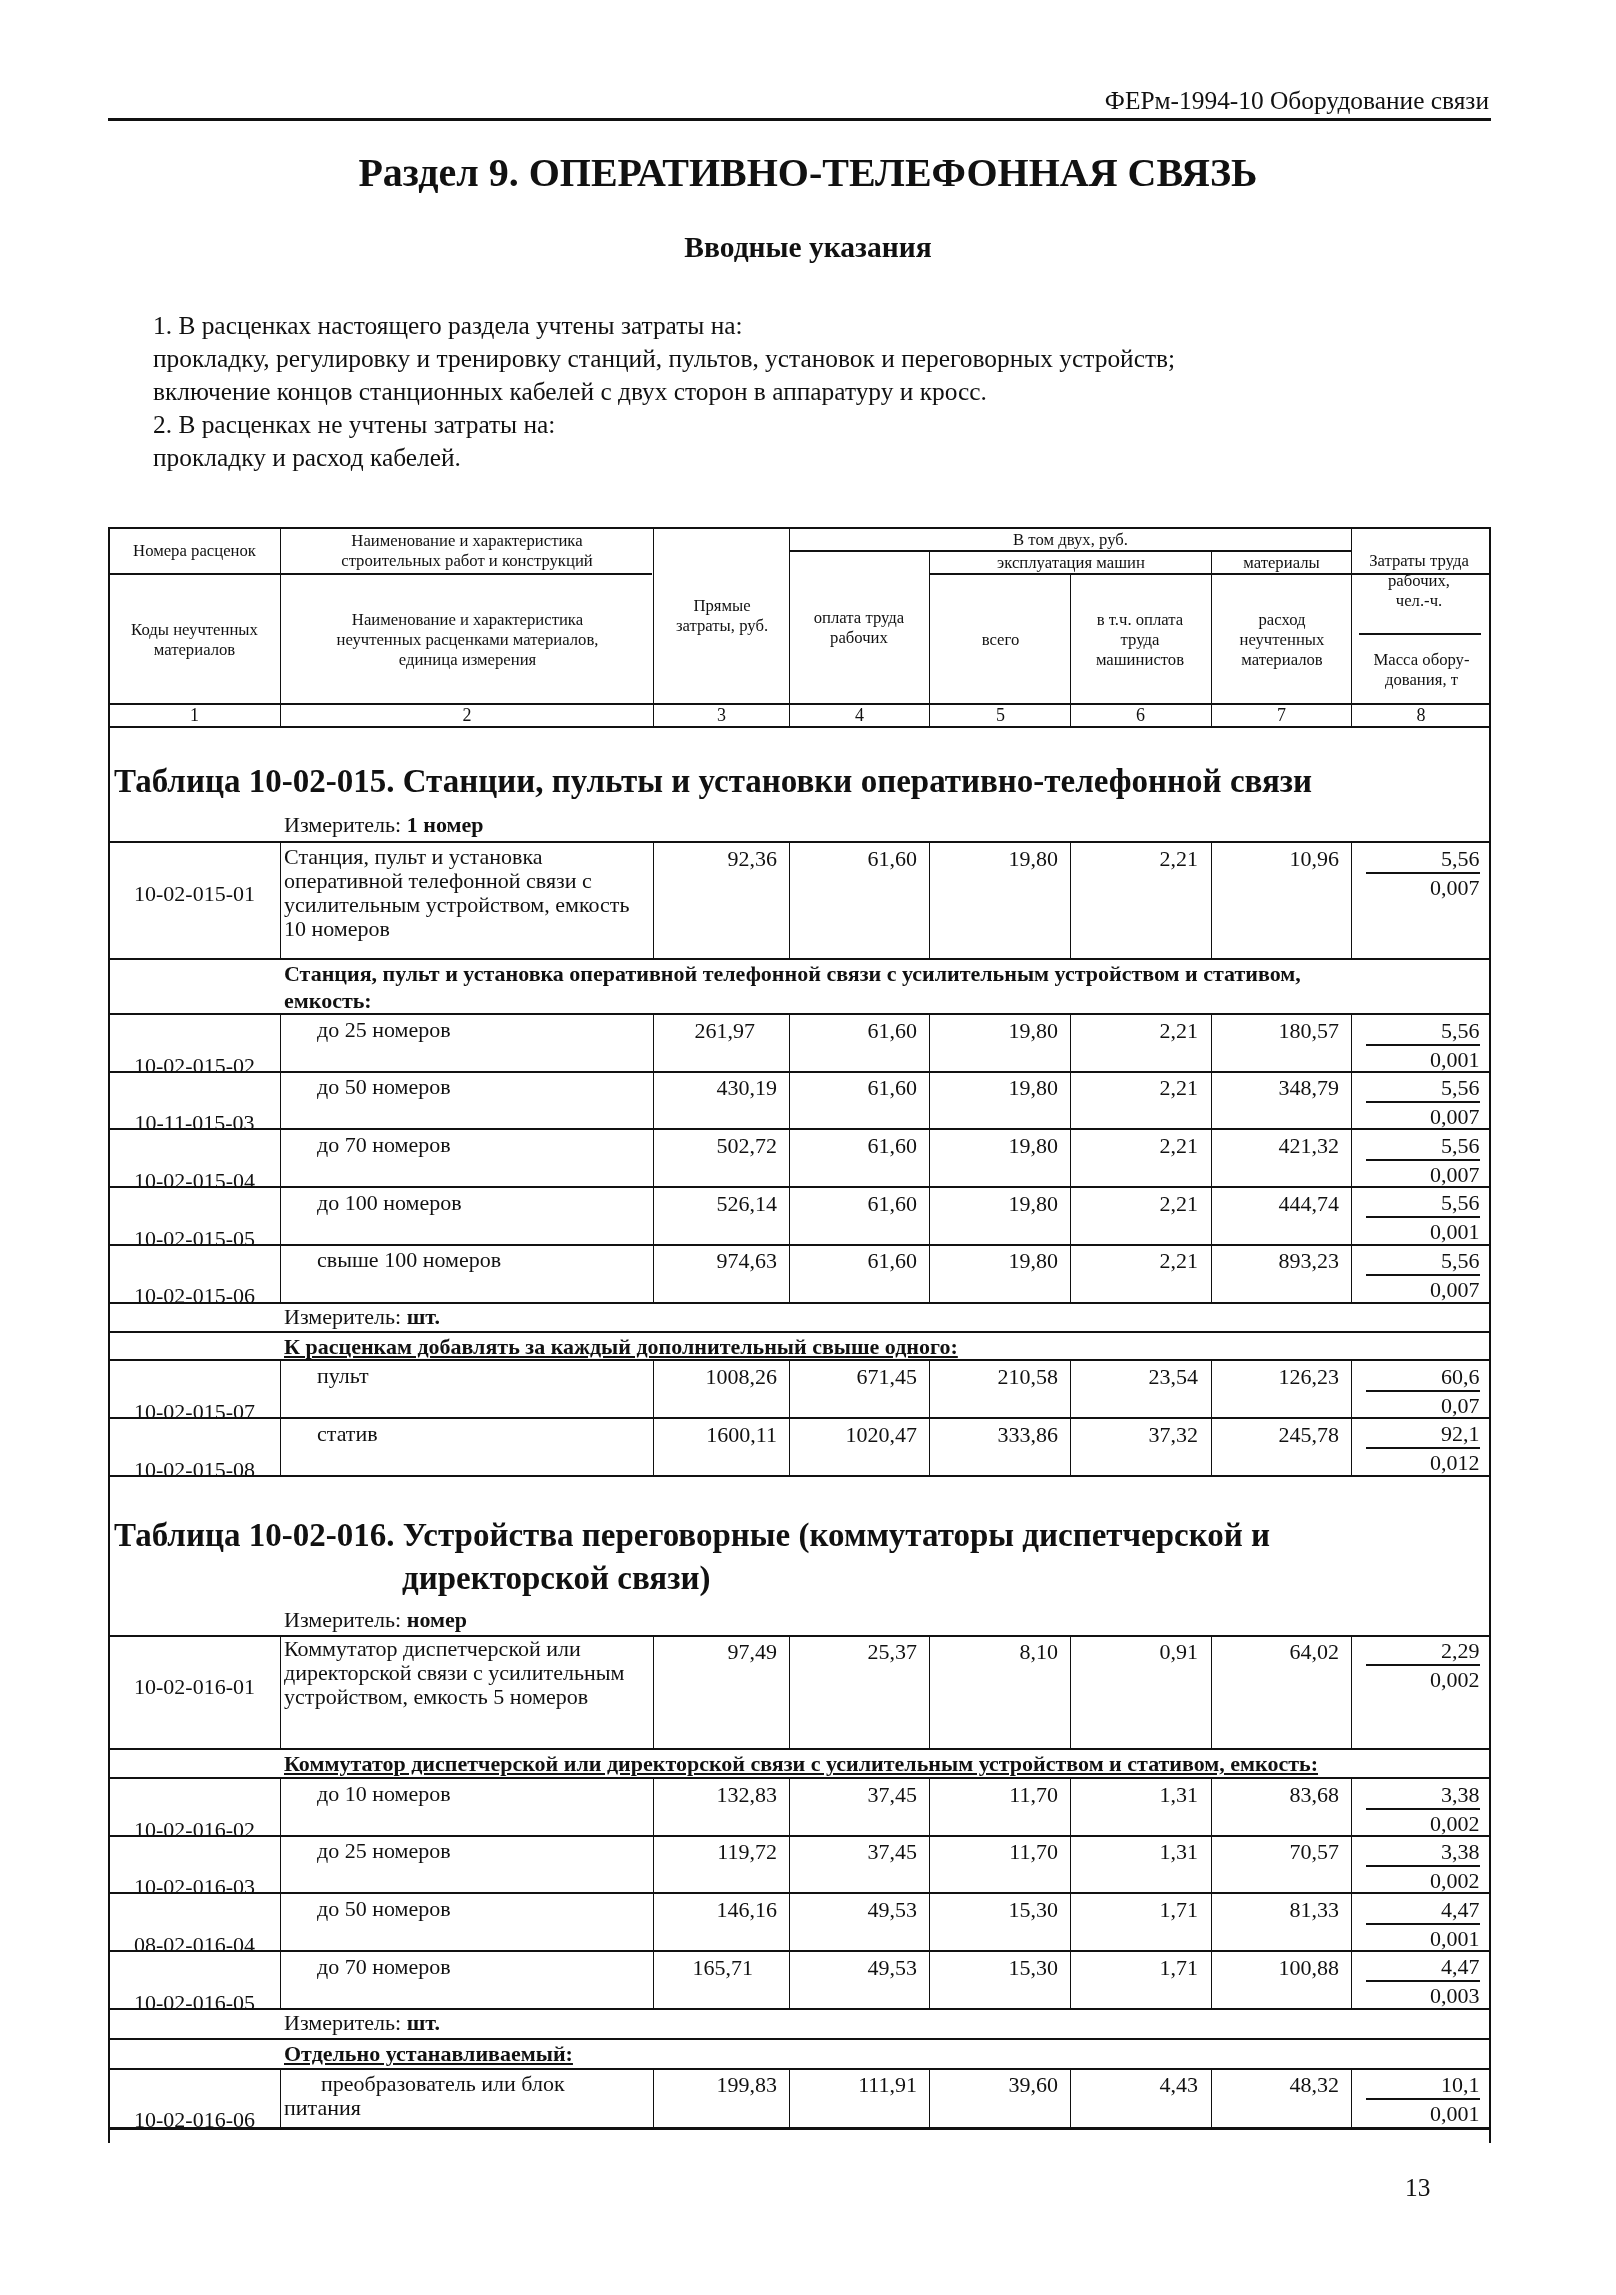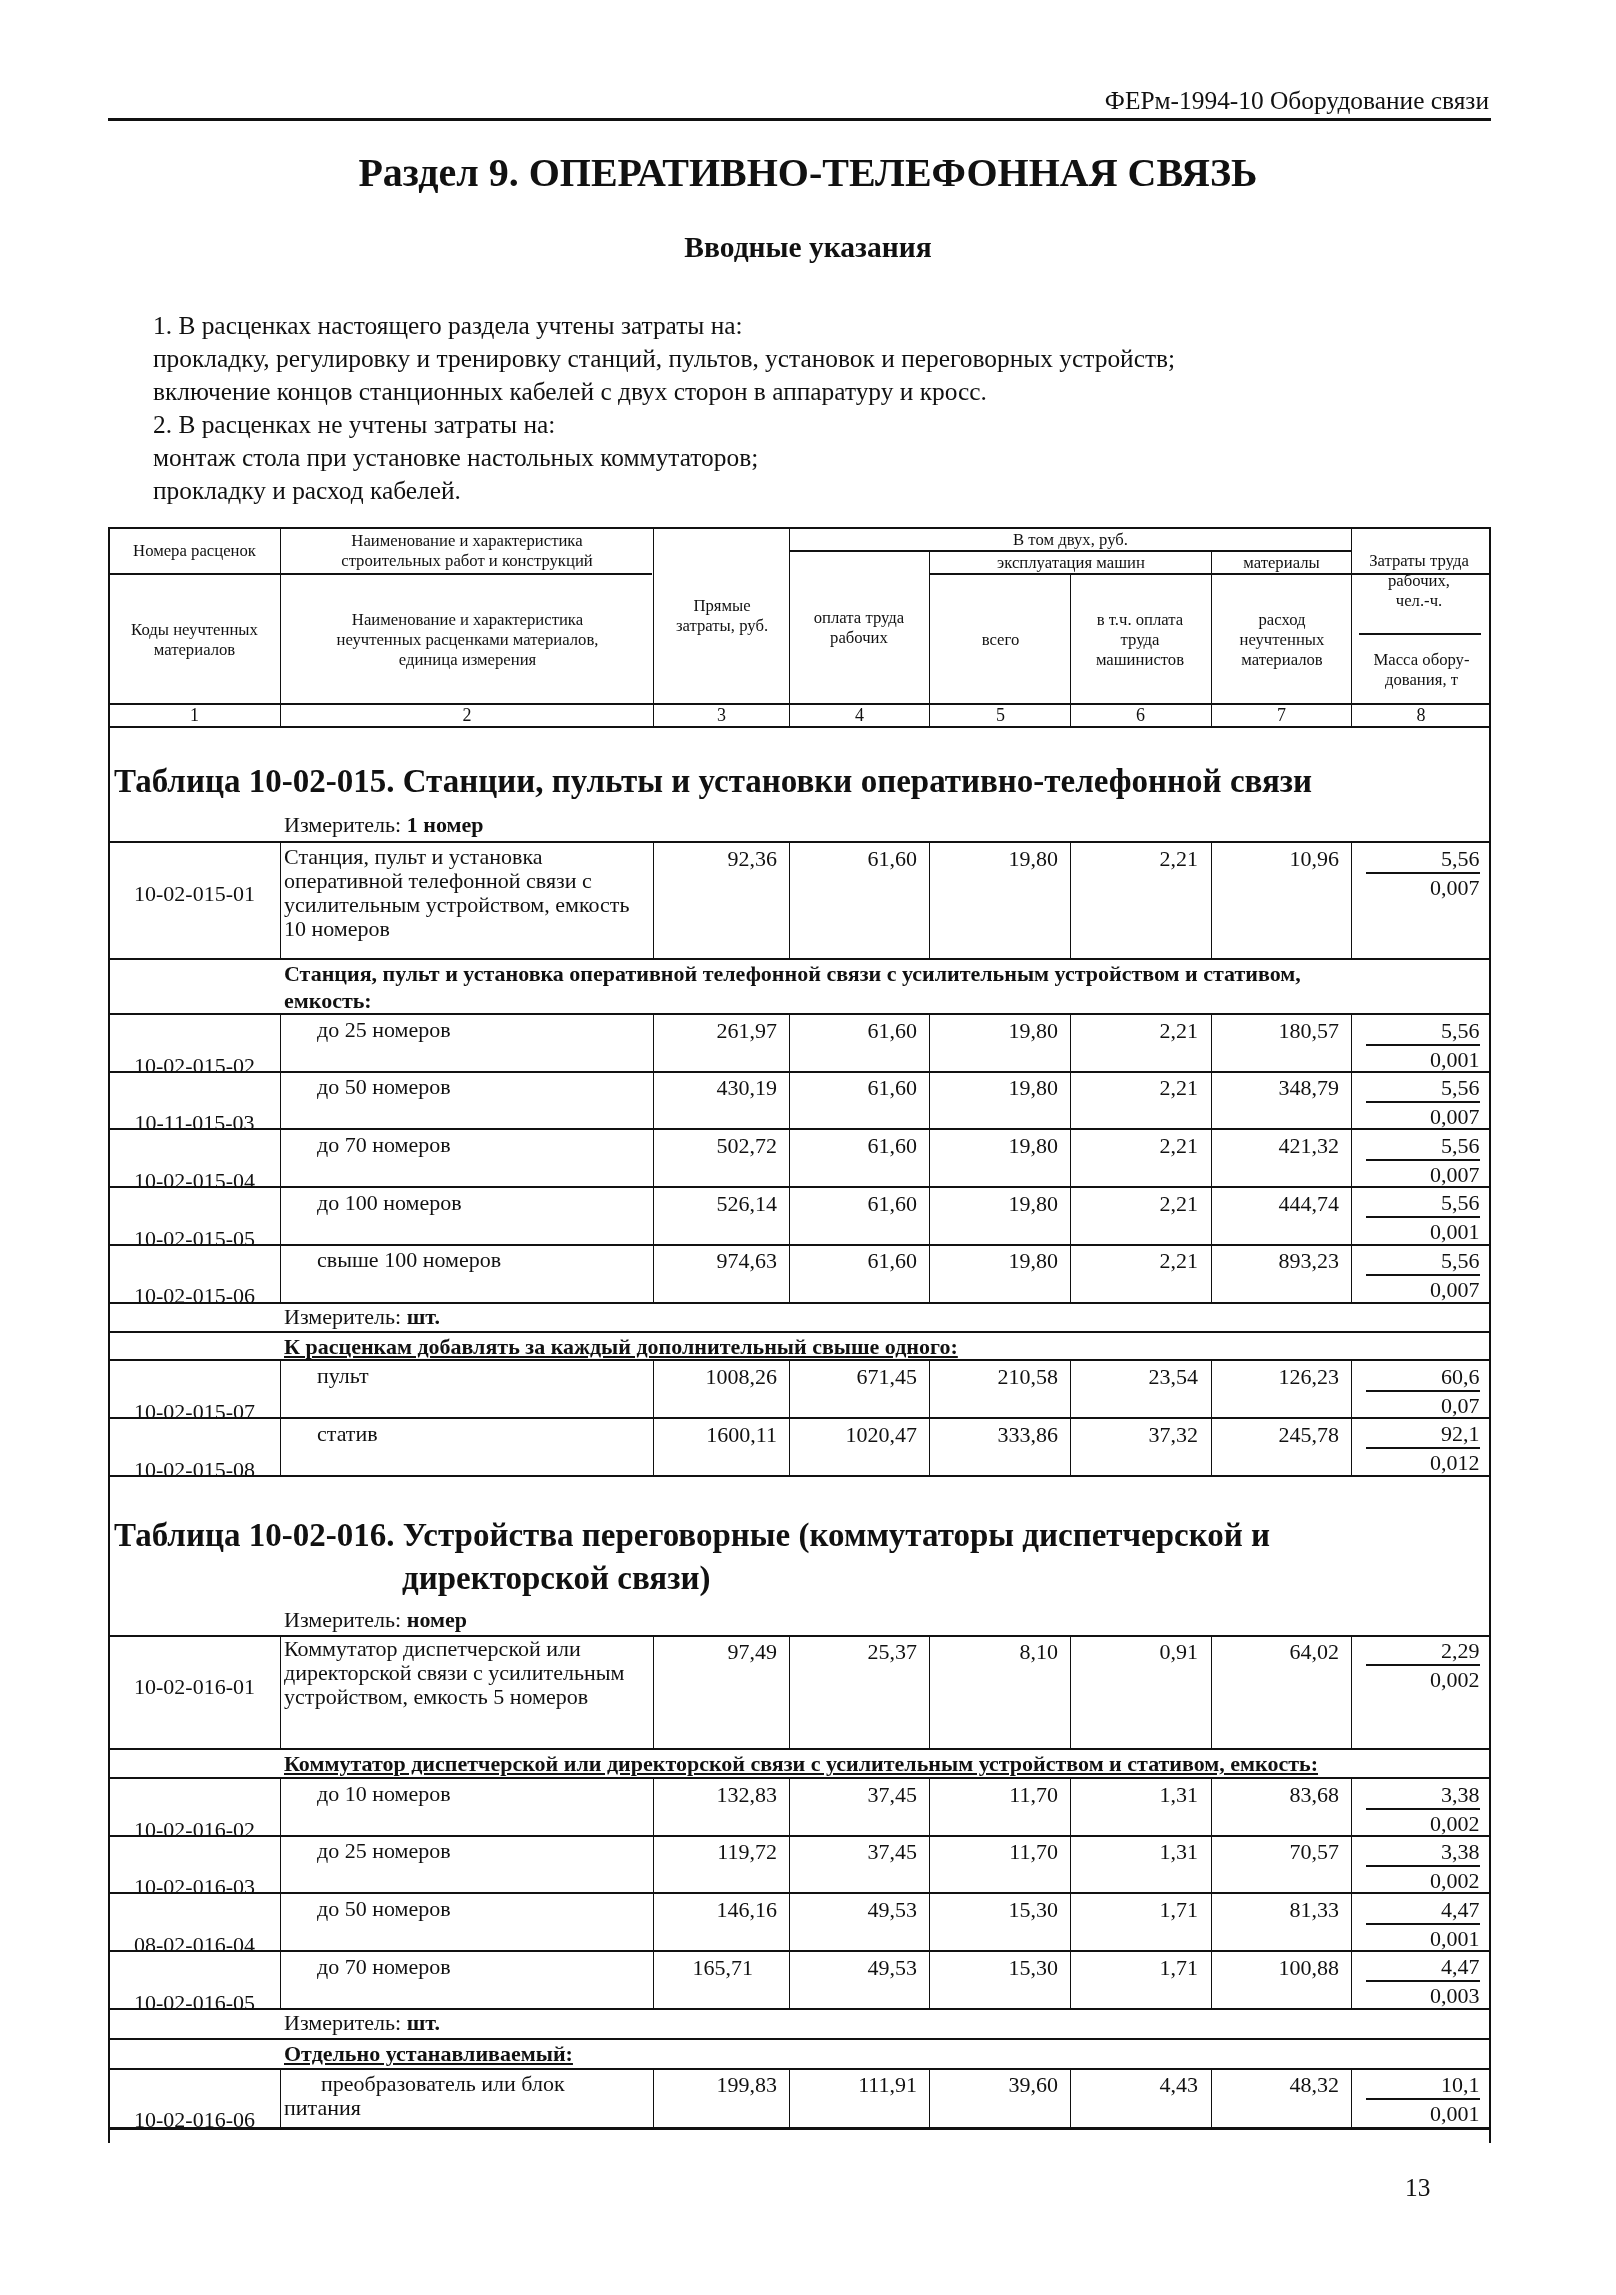--- a/index.html
+++ b/index.html
@@ -36,21 +36,20 @@
 <div class="abs head-rule"></div>
 
 <div class="abs section-title">Раздел 9. ОПЕРАТИВНО-ТЕЛЕФОННАЯ СВЯЗЬ</div>
 <div class="abs intro-title">Вводные указания</div>
 
 <div class="abs intro">
   <div>1. В расценках настоящего раздела учтены затраты на:</div>
   <div>прокладку, регулировку и тренировку станций, пультов, установок и переговорных устройств;</div>
   <div>включение концов станционных кабелей с двух сторон в аппаратуру и кросс.</div>
   <div>2. В расценках не учтены затраты на:</div>
-  <div>монтаж стола при установке настольных коммутаторов;</div>
   <div>прокладку и расход кабелей.</div>
 </div>
 
 <div>
 
   <div class="line" style="left:108px;top:527px;width:2px;height:1616px;"></div>
   <div class="line" style="left:1489px;top:527px;width:2px;height:1616px;"></div>
 
   <div class="line" style="left:108px;top:527px;width:1382px;height:2px;"></div>
 
@@ -146,21 +145,21 @@
 </div>
 
 <div class="abs grp" style="left:284px;top:960px;">
   <div>Станция, пульт и установка оперативной телефонной связи с усилительным устройством и стативом,</div>
   <div>емкость:</div>
 </div>
 
 <div>
   <div class="cell code" style="left:110px;top:1018px;width:169px;">10-02-015-02</div>
   <div class="cell desc" style="left:317px;top:1018px;width:328px;">до 25 номеров</div>
-  <div class="cell num" style="left:654px;top:1018px;width:135px;">261,97</div>
+  <div class="cell num" style="left:632px;top:1018px;width:135px;">261,97</div>
   <div class="cell num" style="left:790px;top:1018px;width:139px;">61,60</div>
   <div class="cell num" style="left:931px;top:1018px;width:139px;">19,80</div>
   <div class="cell num" style="left:1071px;top:1018px;width:139px;">2,21</div>
   <div class="cell num" style="left:1212px;top:1018px;width:139px;">180,57</div>
   <div class="cell labor" style="left:1353px;top:1017px;width:136px;"><span class="top">5,56</span><span>0,001</span></div>
 </div>
 <div>
   <div class="cell code" style="left:110px;top:1075px;width:169px;">10-11-015-03</div>
   <div class="cell desc" style="left:317px;top:1075px;width:328px;">до 50 номеров</div>
   <div class="cell num" style="left:654px;top:1075px;width:135px;">430,19</div>

